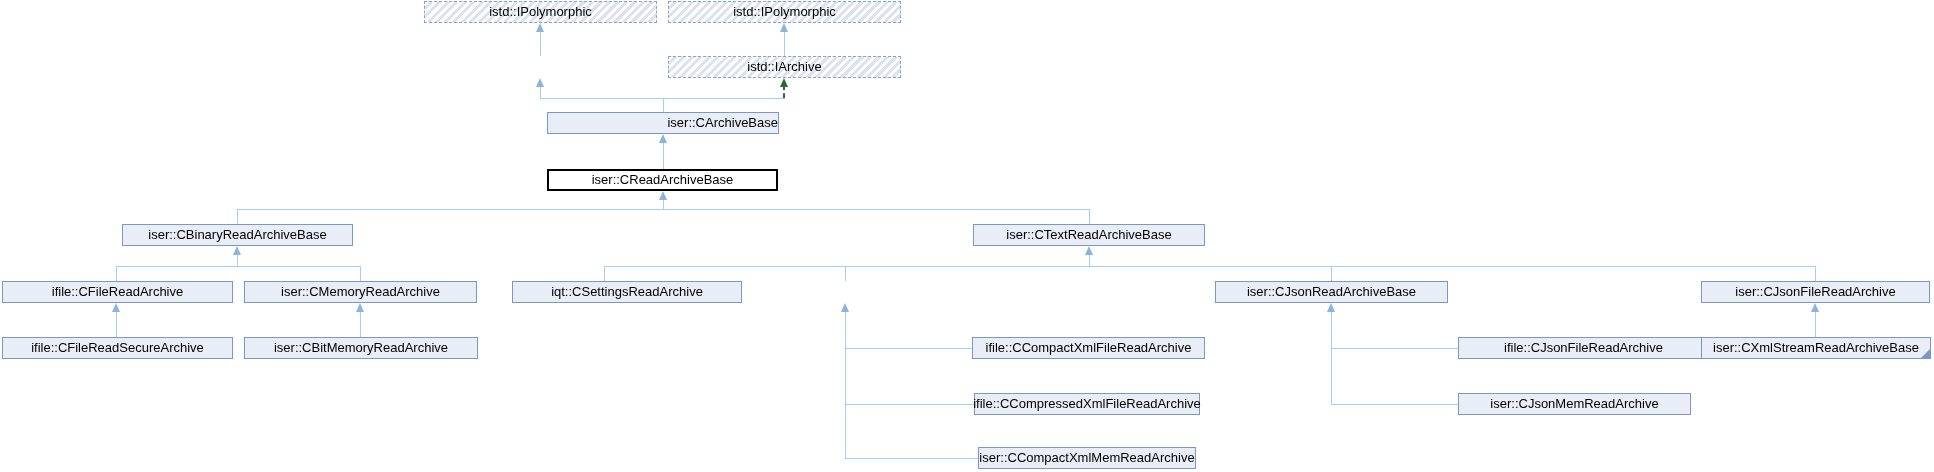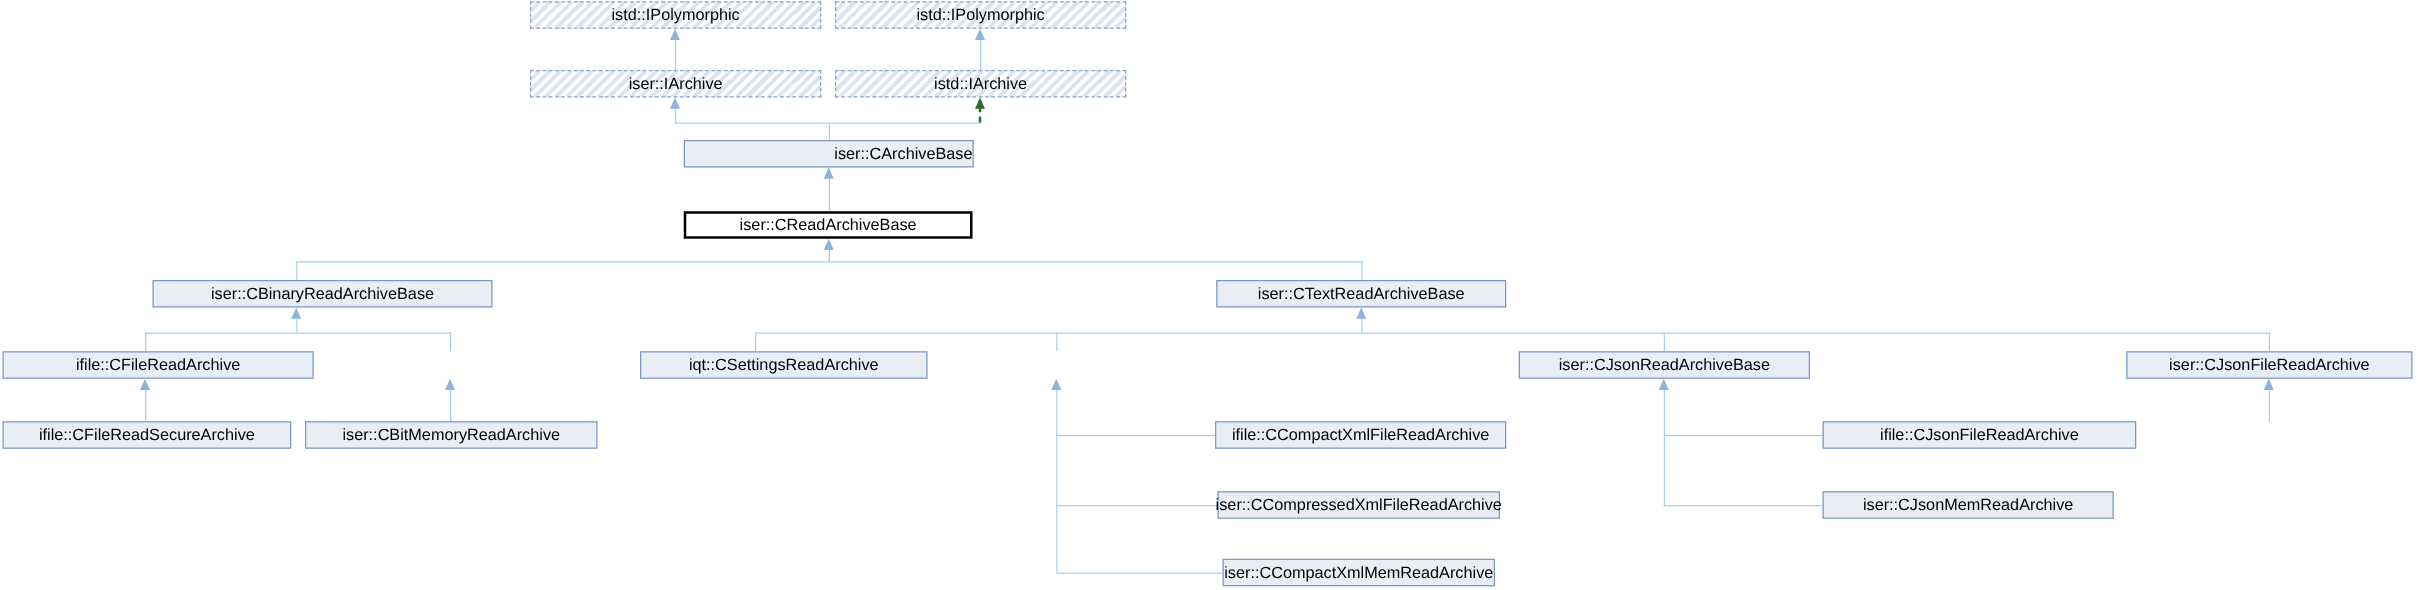--- a/index.html
+++ b/index.html
@@ -109,40 +109,40 @@
     <div class="edge-line" style="left: 1331px; top: 404px; width: 127px; height: 1px; background: rgb(165, 207, 239);"></div>
     <div class="edge-arrow" style="left: 1327px; top: 303px; border-bottom-color: rgb(140, 180, 220);"></div>
     <div class="edge-line" style="left: 1815px; top: 311px; width: 1px; height: 26px; background: rgb(165, 207, 239);"></div>
     <div class="edge-arrow" style="left: 1811px; top: 303px; border-bottom-color: rgb(140, 180, 220);"></div>
     <div class="node virtual" style="left: 424px; top: 1px; width: 233px;">
       <span>istd::IPolymorphic</span>
     </div>
     <div class="node virtual" style="left: 668px; top: 1px; width: 233px;">
       <span>istd::IPolymorphic</span>
     </div>
-    <div class="node virtual" style="left: 424px; top: 56px; width: 233px;">
-      <span>iser::IArchive</span>
-    </div>
     <div class="node virtual" style="left: 668px; top: 56px; width: 233px;">
       <span>istd::IArchive</span>
     </div>
     <div class="node " style="left: 547px; top: 112px; width: 232px; justify-content: flex-end;">
       <span>iser::CArchiveBase</span>
     </div>
     <div class="node current" style="left: 547px; top: 169px; width: 231px;">
       <span>iser::CReadArchiveBase</span>
     </div>
-    <div class="node " style="left: 122px; top: 224px; width: 272px;">
+    <div class="node " style="left: 122px; top: 224px; width: 231px;">
       <span>iser::CBinaryReadArchiveBase</span>
     </div>
     <div class="node " style="left: 973px; top: 224px; width: 232px;">
       <span>iser::CTextReadArchiveBase</span>
     </div>
-    <div class="node " style="left: 2px; top: 281px; width: 249px;">
+    <div class="node " style="left: 2px; top: 281px; width: 231px;">
       <span>ifile::CFileReadArchive</span>
+    </div>
+    <div class="node " style="left: 244px; top: 281px; width: 233px;">
+      <span>iser::CMemoryReadArchive</span>
     </div>
     <div class="node " style="left: 512px; top: 281px; width: 230px; text-align: right;">
       <span>iqt::CSettingsReadArchive</span>
     </div>
     <div class="node " style="left: 1215px; top: 281px; width: 233px;">
       <span>iser::CJsonReadArchiveBase</span>
     </div>
     <div class="node " style="left: 1701px; top: 281px; width: 229px;">
       <span>iser::CJsonFileReadArchive</span>
     </div>
@@ -151,22 +151,26 @@
     </div>
     <div class="node " style="left: 244px; top: 337px; width: 234px;">
       <span>iser::CBitMemoryReadArchive</span>
     </div>
     <div class="node " style="left: 972px; top: 337px; width: 233px;">
       <span>ifile::CCompactXmlFileReadArchive</span>
     </div>
     <div class="node " style="left: 1458px; top: 337px; width: 251px;">
       <span>ifile::CJsonFileReadArchive</span>
     </div>
+    <div class="node truncated" style="left: 1701px; top: 337px; width: 230px;">
+      <span>iser::CXmlStreamReadArchiveBase</span>
+      <div class="corner"></div>
+    </div>
     <div class="node " style="left: 974px; top: 393px; width: 226px;">
-      <span>iser::CCompressedXmlFileReadArchive</span>
+      <span>ifile::CCompressedXmlFileReadArchive</span>
     </div>
     <div class="node " style="left: 1458px; top: 393px; width: 233px;">
       <span>iser::CJsonMemReadArchive</span>
     </div>
     <div class="node " style="left: 978px; top: 447px; width: 218px;">
       <span>iser::CCompactXmlMemReadArchive</span>
     </div>
   </div>
 
 </body></html>

